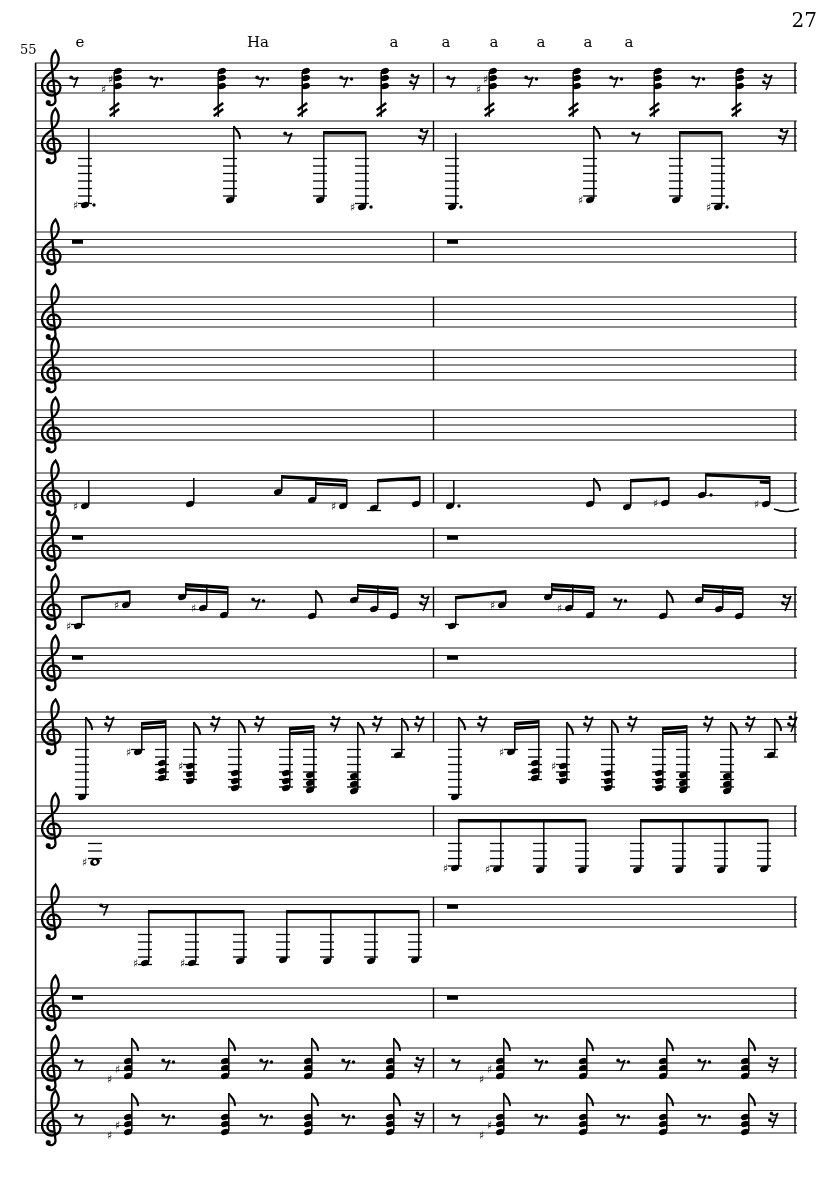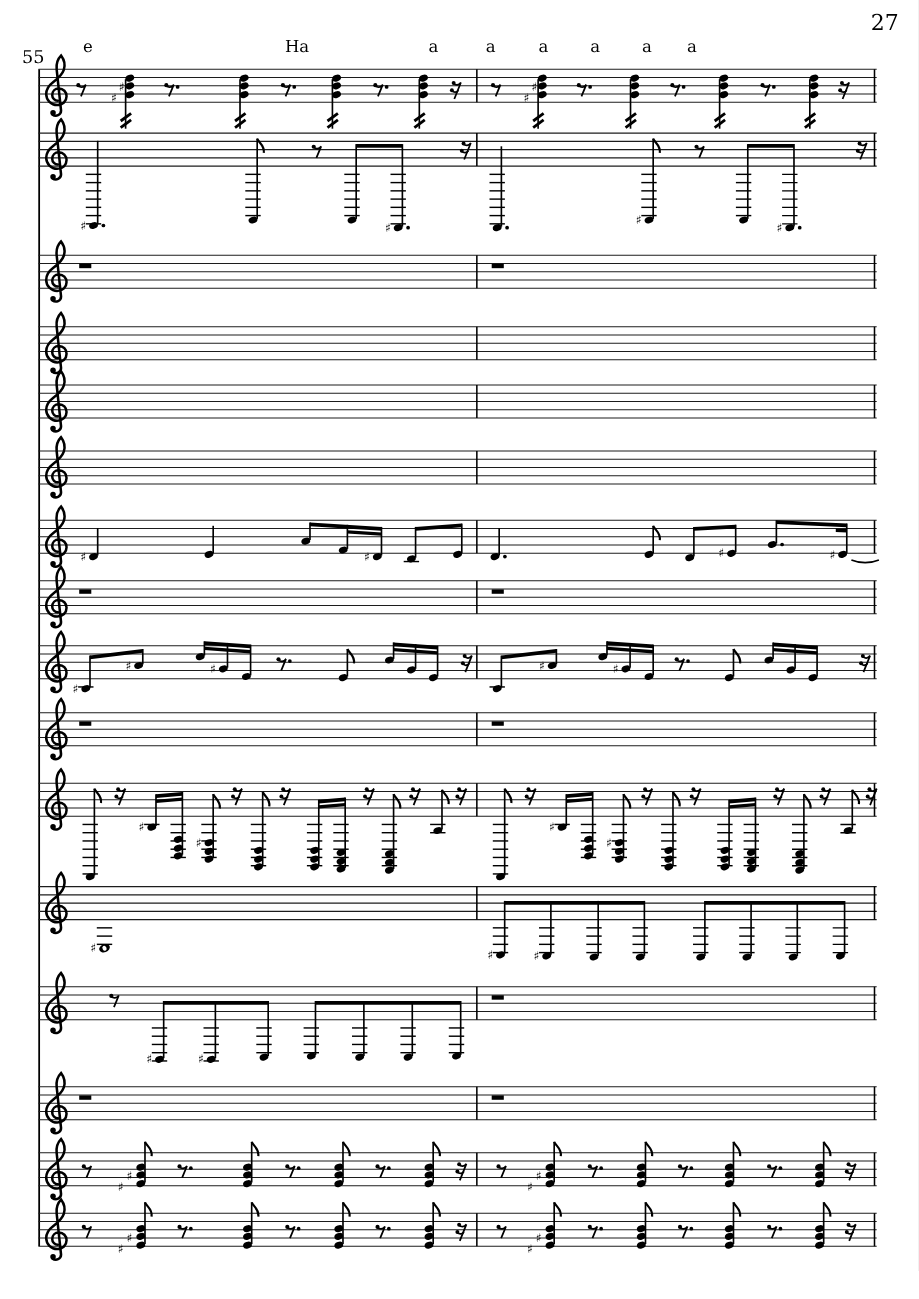--- a/index.html
+++ b/index.html
@@ -11,21 +11,21 @@
     color:#000;
     overflow:hidden;
     margin:0 auto;
   }
   .page-number{
     position:absolute;top:8px;right:18px;
     font-size:20px;color:#000;
   }
   .measure-number{
     position:absolute;top:42px;left:20px;
-    font-size:16px;color:#000;
+    font-size:13px;color:#000;
   }
   .lyrics-layer{position:absolute;top:0;left:0;width:100%;height:100%;pointer-events:none;}
   .lyric{
     position:absolute;top:33px;
     transform:translateX(-50%);
     font-size:15px;color:#000;
   }
   svg.score{position:absolute;top:0;left:0;}
 </style>
 </head>
@@ -1007,21 +1007,21 @@
         <line x1="748.8" y1="1131" x2="748.8" y2="1093" stroke="#000000" stroke-width="1.5"></line>
         <path d="M 748.8 1093 C 750.3 1097, 755.8 1099, 754.8 1106" stroke="#000000" stroke-width="2" fill="none"></path>
         <circle cx="771.4" cy="1113.4" r="1.8" fill="#000000"></circle>
         <circle cx="769.8" cy="1120" r="1.8" fill="#000000"></circle>
         <path d="M 771.2 1113.8 C 773.2 1115.8, 776 1115.8, 778 1113 L 772 1128" stroke="#000000" stroke-width="1.6" fill="none"></path>
         <path d="M 769.6 1120.4 C 771.6 1122.4, 774 1122.2, 775.8 1120" stroke="#000000" stroke-width="1.6" fill="none"></path>
       </g>
     </svg>
   <div class="lyrics-layer" id="lyrics-layer">
       <span class="lyric" style="left: 80px;">e</span>
-      <span class="lyric" style="left: 270px;">Ha</span>
+      <span class="lyric" style="left: 258px;">Ha</span>
       <span class="lyric" style="left: 394px;">a</span>
       <span class="lyric" style="left: 446px;">a</span>
       <span class="lyric" style="left: 494px;">a</span>
       <span class="lyric" style="left: 541px;">a</span>
       <span class="lyric" style="left: 588px;">a</span>
       <span class="lyric" style="left: 629px;">a</span>
     </div>
 </div>
 
 </body></html>

